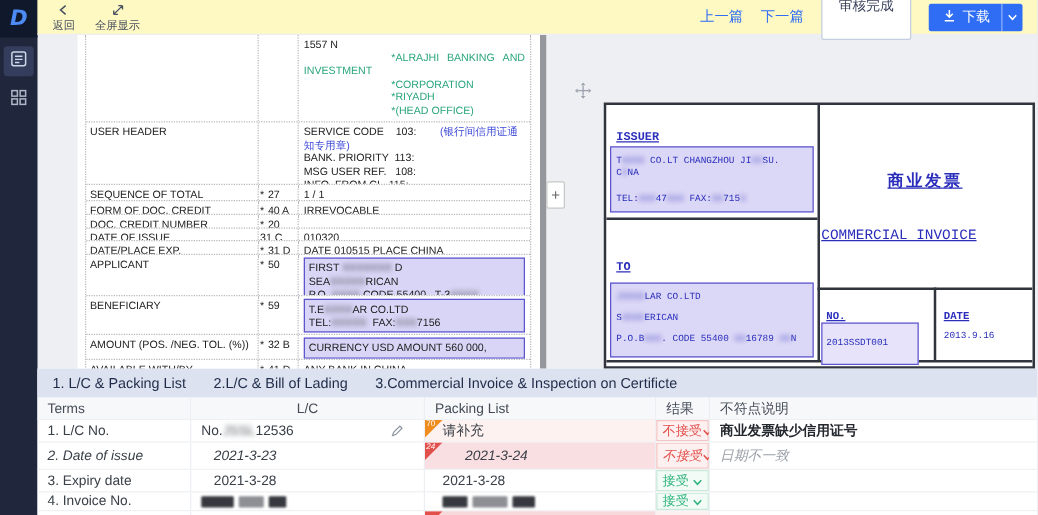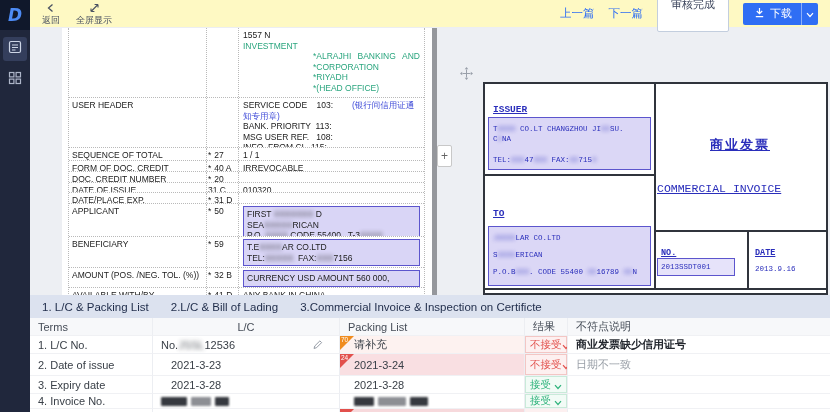--- a/index.html
+++ b/index.html
@@ -54,21 +54,21 @@
   .iv-label{position:absolute;font-weight:bold;font-size:9.5px;text-decoration:underline}
   .iv-box{position:absolute;background:#dbd7f6;border:1.5px solid #5c55cd;font-size:7.5px;padding:6px 4px;overflow:hidden}
   .iv-box .iv-bline{line-height:10px}
   #issuer-box .iv-bline{margin-bottom:11px}
   #to-box .iv-bline{margin-bottom:7px}
   .iv-title-cn{position:absolute;left:169px;top:52px;width:172px;text-align:center;font-size:13px;font-weight:bold;
                text-decoration:underline;letter-spacing:2px}
   .iv-title-en{position:absolute;left:172px;top:98px;font-size:11.5px;text-decoration:underline;white-space:nowrap}
   .iv-small{position:absolute;font-size:8.5px;font-weight:bold;text-decoration:underline}
   .iv-noval{position:absolute;left:172px;top:174px;width:78px;height:18px;border:1.5px solid #5c55cd;background:#e6e3fa;
-            font-size:7.5px;display:flex;align-items:center;padding:0 3px}
+            font-size:7.5px;display:flex;align-items:center;padding:16px 3px}
   .iv-dateval{position:absolute;left:270px;top:181px;font-size:7.5px}
 
   
   .bottom{position:absolute;left:30px;top:295px;width:800px;height:117px;background:#fff}
   .tabbar{height:23px;background:#dce2ef;display:flex;align-items:center;gap:22px;padding:0 12px;font-size:11.5px;color:#1e2b49}
   .tab{cursor:pointer;white-space:nowrap}
   .ctable{position:absolute;left:0;top:23px;right:0;bottom:0;overflow:hidden;font-size:11px;color:#3a4048}
   .trow{display:grid;grid-template-columns:123px 187px 185px 43px 1fr}
   .tcell{border-right:1px solid #eceef2;border-bottom:1px solid #f0f1f4;display:flex;align-items:center;
          padding:0 8px;position:relative;overflow:hidden;min-width:0}
@@ -151,22 +151,22 @@
     </div>
   </div>
 
   <div class="doc-left">
     <div class="swift" id="swift-body">
         <div class="srow" style="height: 70px;">
           <div class="slabel"></div>
           <div class="scode"></div>
           <div class="sval">
             <div class="sline"><span>1557 N</span></div>
+            <div class="sline bank spread"><span>*ALRAJHI</span><span>BANKING</span><span>AND</span></div>
             <div class="sline bank"><span>INVESTMENT</span></div>
-            <div class="sline bank spread"><span>*ALRAJHI</span><span>BANKING</span><span>AND</span></div>
             <div class="sline bank ind70"><span>*CORPORATION</span></div>
             <div class="sline bank ind70"><span>*RIYADH</span></div>
             <div class="sline bank ind70"><span>*(HEAD OFFICE)</span></div>
           </div>
         </div>
         <div class="srow" style="height: 50px;">
           <div class="slabel">USER HEADER</div>
           <div class="scode"></div>
           <div class="sval">
             <div class="sline"><span>SERVICE CODE    103:        </span><span class="cn">(银行间信用证通</span></div>
@@ -210,20 +210,23 @@
           </div>
           <div class="sval">
             <div class="sline"><span>010320</span></div>
           </div>
         </div>
         <div class="srow" style="height: 11px;">
           <div class="slabel">DATE/PLACE EXP.</div>
           <div class="scode">
             <span>*</span>
             <span>31 D</span>
+          </div>
+          <div class="sval">
+            <div class="sline"><span>DATE 010515 PLACE CHINA</span></div>
           </div>
         </div>
         <div class="srow" style="height: 33px;">
           <div class="slabel">APPLICANT</div>
           <div class="scode">
             <span>*</span>
             <span>50</span>
           </div>
           <div class="sval">
             <div class="hlbox">
@@ -360,28 +363,28 @@
               <span>不接受</span>
               <span><svg width="8" height="6" viewBox="0 0 8 6">
                   <polyline points="1,1.2 4,4.5 7,1.2" fill="none" stroke="currentColor" stroke-width="1.2"></polyline>
                 </svg></span>
             </div>
           </div>
           <div class="tcell">
             <span class="note-strong">商业发票缺少信用证号</span>
           </div>
         </div>
-        <div class="trow" style="height: 22px;">
+        <div class="trow" style="height: 22px; font-style: italic;">
           <div class="tcell">
             <span>2. Date of issue</span>
           </div>
           <div class="tcell" style="padding-left: 18px;">
             <span>2021-3-23</span>
           </div>
-          <div class="tcell" style="padding-left: 14px; background: rgb(249, 223, 226);">
+          <div class="tcell" style="padding-left: 32px; background: rgb(249, 223, 226);">
             <span class="corner" style="border-top: 14px solid rgb(226, 80, 76);"></span>
             <span class="corner-txt">24</span>
             <span>2021-3-24</span>
           </div>
           <div class="tcell" style="padding: 0px 5px; background: rgb(253, 240, 240); box-shadow: rgb(243, 198, 196) 0px 0px 0px 1px inset;">
             <div class="sel reject">
               <span>不接受</span>
               <span><svg width="8" height="6" viewBox="0 0 8 6">
                   <polyline points="1,1.2 4,4.5 7,1.2" fill="none" stroke="currentColor" stroke-width="1.2"></polyline>
                 </svg></span>

